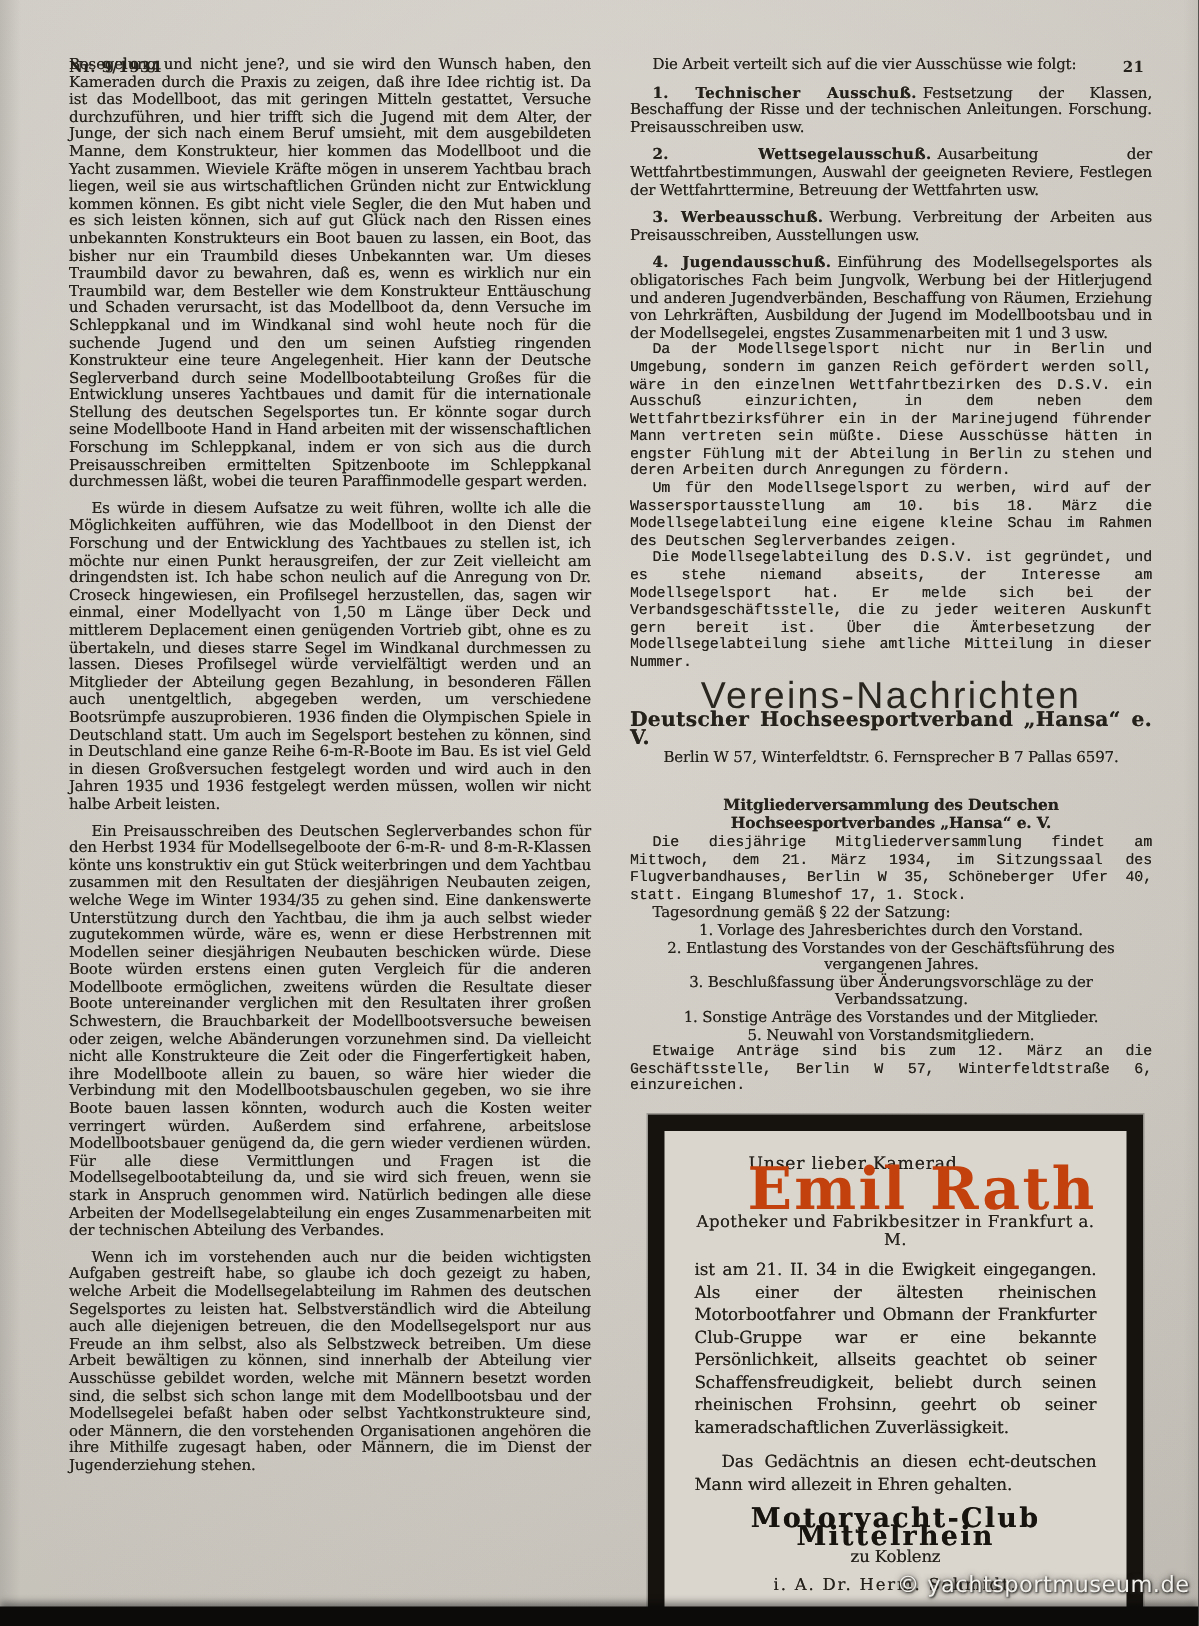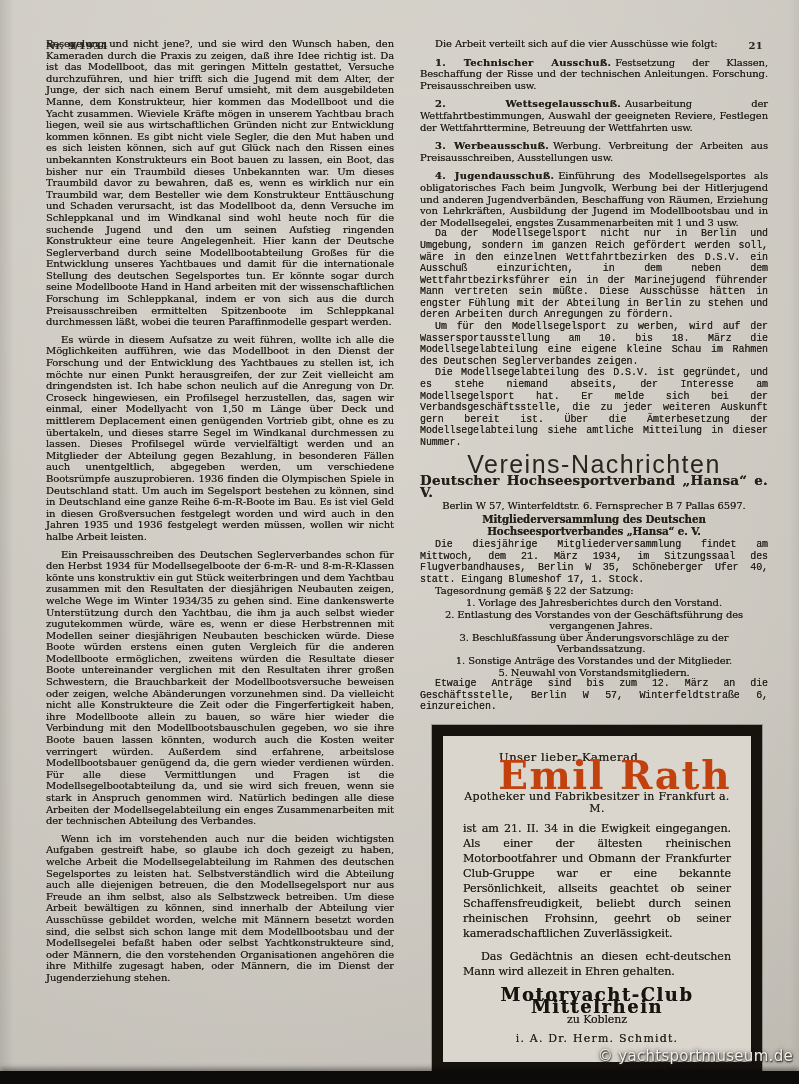--- a/index.html
+++ b/index.html
@@ -29,21 +29,21 @@
   .para.spaced{margin-top:6px;}
   .noindent{text-indent:0;}
   .committee{margin-top:7px;}
   .committee b{margin-right:4px;letter-spacing:.2px;}
   .tight{margin-top:0;font-family:Liberation Mono, monospace;}
 
   .vereins{margin-top:10px;}
   .vn-heading{font-family:"Liberation Sans", sans-serif;font-weight:400;color:#29261f;
     font-size:25px;letter-spacing:1.5px;text-align:center;margin:8px 0 5px;text-shadow:none;}
   .vn-org{font-size:13.5px;font-weight:bold;margin:0 0 2px;letter-spacing:.2px;}
-  .vn-addr{text-align:center;margin:0 0 1px;text-indent:0;}
+  .vn-addr{text-align:center;margin:0 0 19px;text-indent:0;}
   .vn-meeting{font-size:10.3px;font-weight:bold;text-align:center;margin:1px 8px 2px;line-height:12px;}
   .agenda-title{margin:0;text-indent:15px;}
   .agenda-item{margin:0;padding-left:14px;text-indent:-14px;text-align:center;}
 
   .obit-box{
     margin:12px 6px 0 12px;border:11px solid #16130f;background:#dad6ce;
     padding:12px 20px 14px;box-shadow:0 0 0 1px rgba(0,0,0,.25);
   }
   .obit-intro{font-size:11.5px;margin:4px 0 7px;padding-left:36px;letter-spacing:.5px;text-indent:0;}
   .obit-name{font-size:39px;font-weight:bold;text-align:right;margin:0 0 9px;letter-spacing:1.5px;

